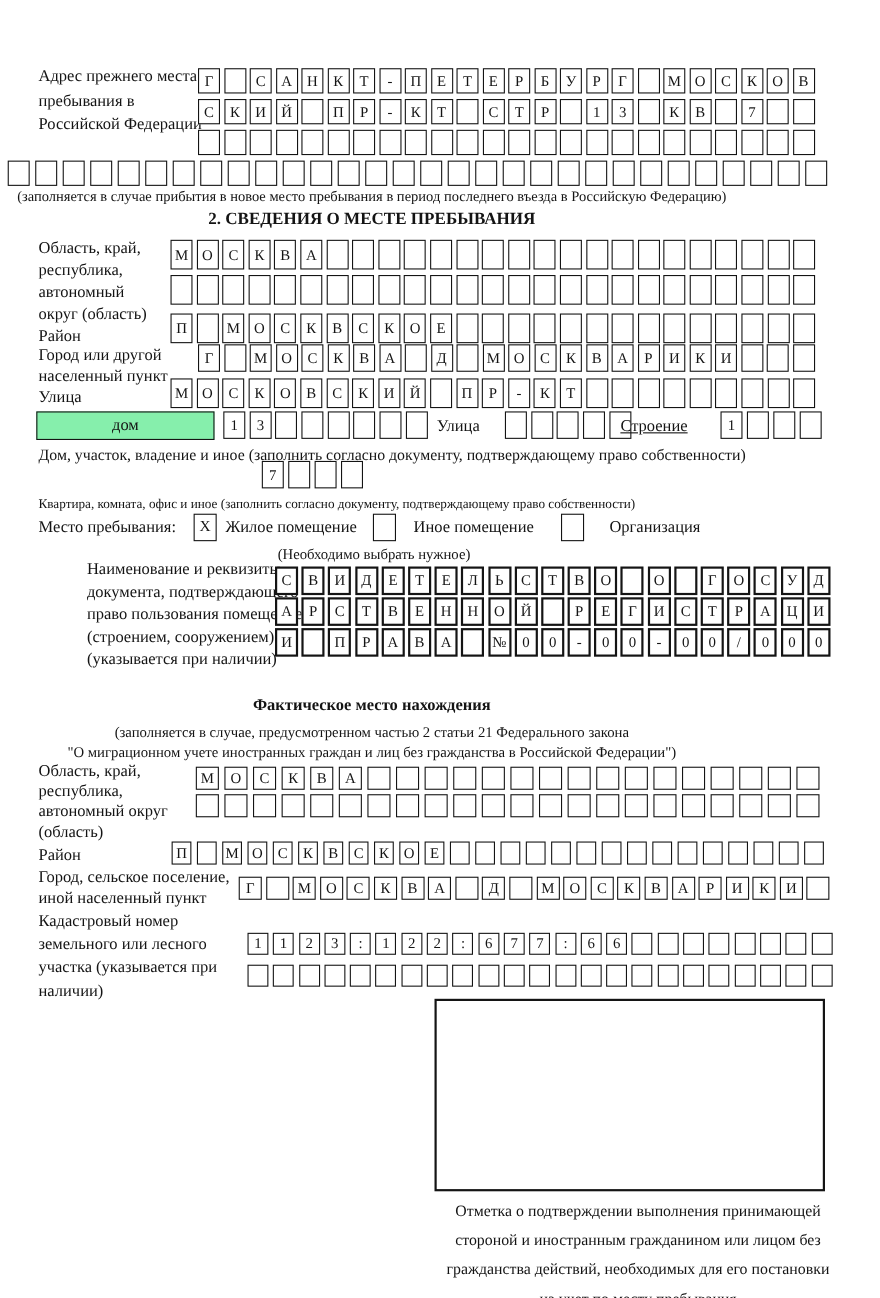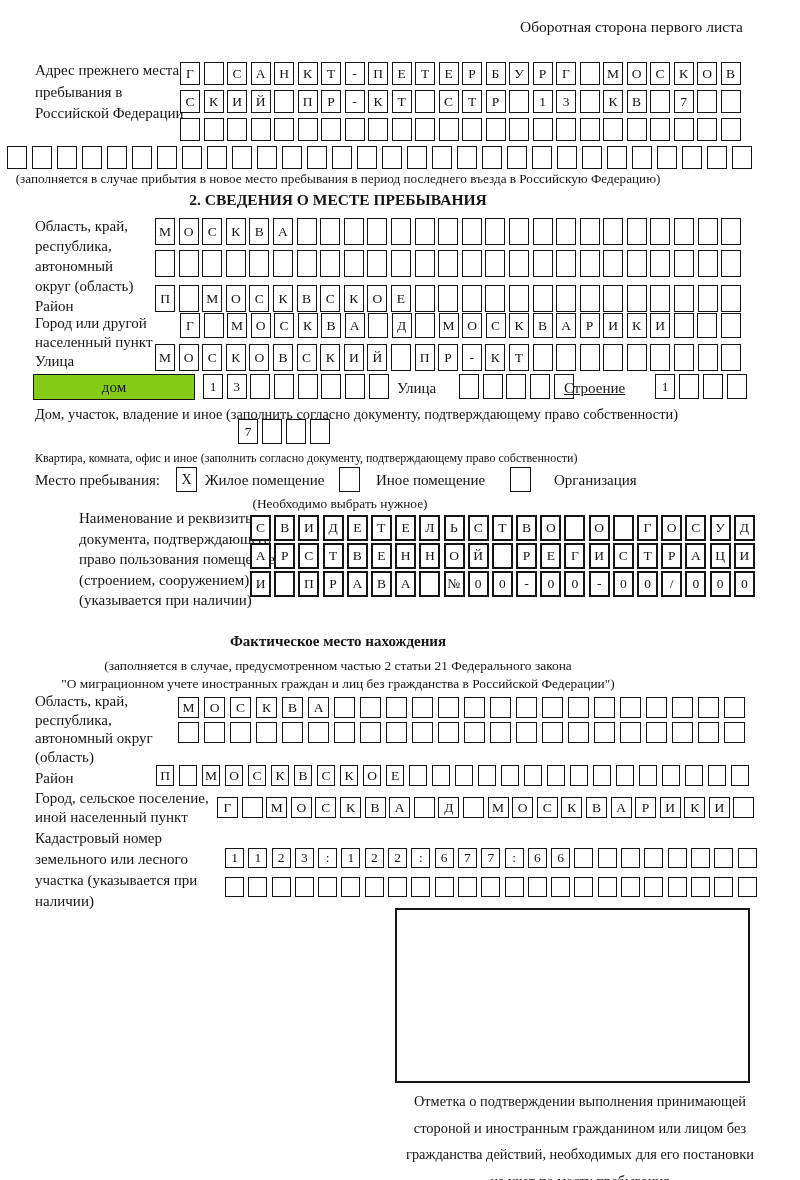--- a/index.html
+++ b/index.html
@@ -9,31 +9,30 @@
   .c{position:absolute;left:0;width:676px;text-align:center;}
   .b{font-weight:bold;text-align:center;}
   .pre{white-space:pre-line;}
   .row{position:absolute;display:flex;}
   .cell{box-sizing:border-box;flex:none;width:var(--w);height:var(--h);
         margin-right:calc(var(--p) - var(--w));
         border:1.5px solid #141414;display:flex;align-items:center;justify-content:center;
         font-size:13.5px;background:#fff;}
   .thick .cell{border-width:2px;}
   .widebox{position:absolute;box-sizing:border-box;border:1.6px solid #141414;
-        display:flex;align-items:center;justify-content:center;font-size:15px;background:#84cc16;}
+        display:flex;align-items:center;justify-content:center;font-size:15px;background:#86efac;}
   .cb{position:absolute;box-sizing:border-box;border:1.6px solid #141414;width:21px;height:25px;
         display:flex;align-items:center;justify-content:center;font-size:14px;background:#fff;}
   .stamp{position:absolute;box-sizing:border-box;border:2px solid #141414;background:#fff;}
 </style>
 </head>
 <body>
 
 <div id="page">
 
-  <div class="t" style="top:17px;right:57px;font-size:15.5px;">Оборотная сторона первого листа</div>
 
   <div class="t" style="left:35px;top:60px;width:152px;line-height:21.5px;">Адрес прежнего места пребывания в Российской Федерации</div>
   <div class="row" style="left:180px;top:62px;--p:23.5px;--w:20px;--h:23px;">
       <span class="cell">Г</span>
       <span class="cell"></span>
       <span class="cell">С</span>
       <span class="cell">А</span>
       <span class="cell">Н</span>
       <span class="cell">К</span>
       <span class="cell">Т</span>

